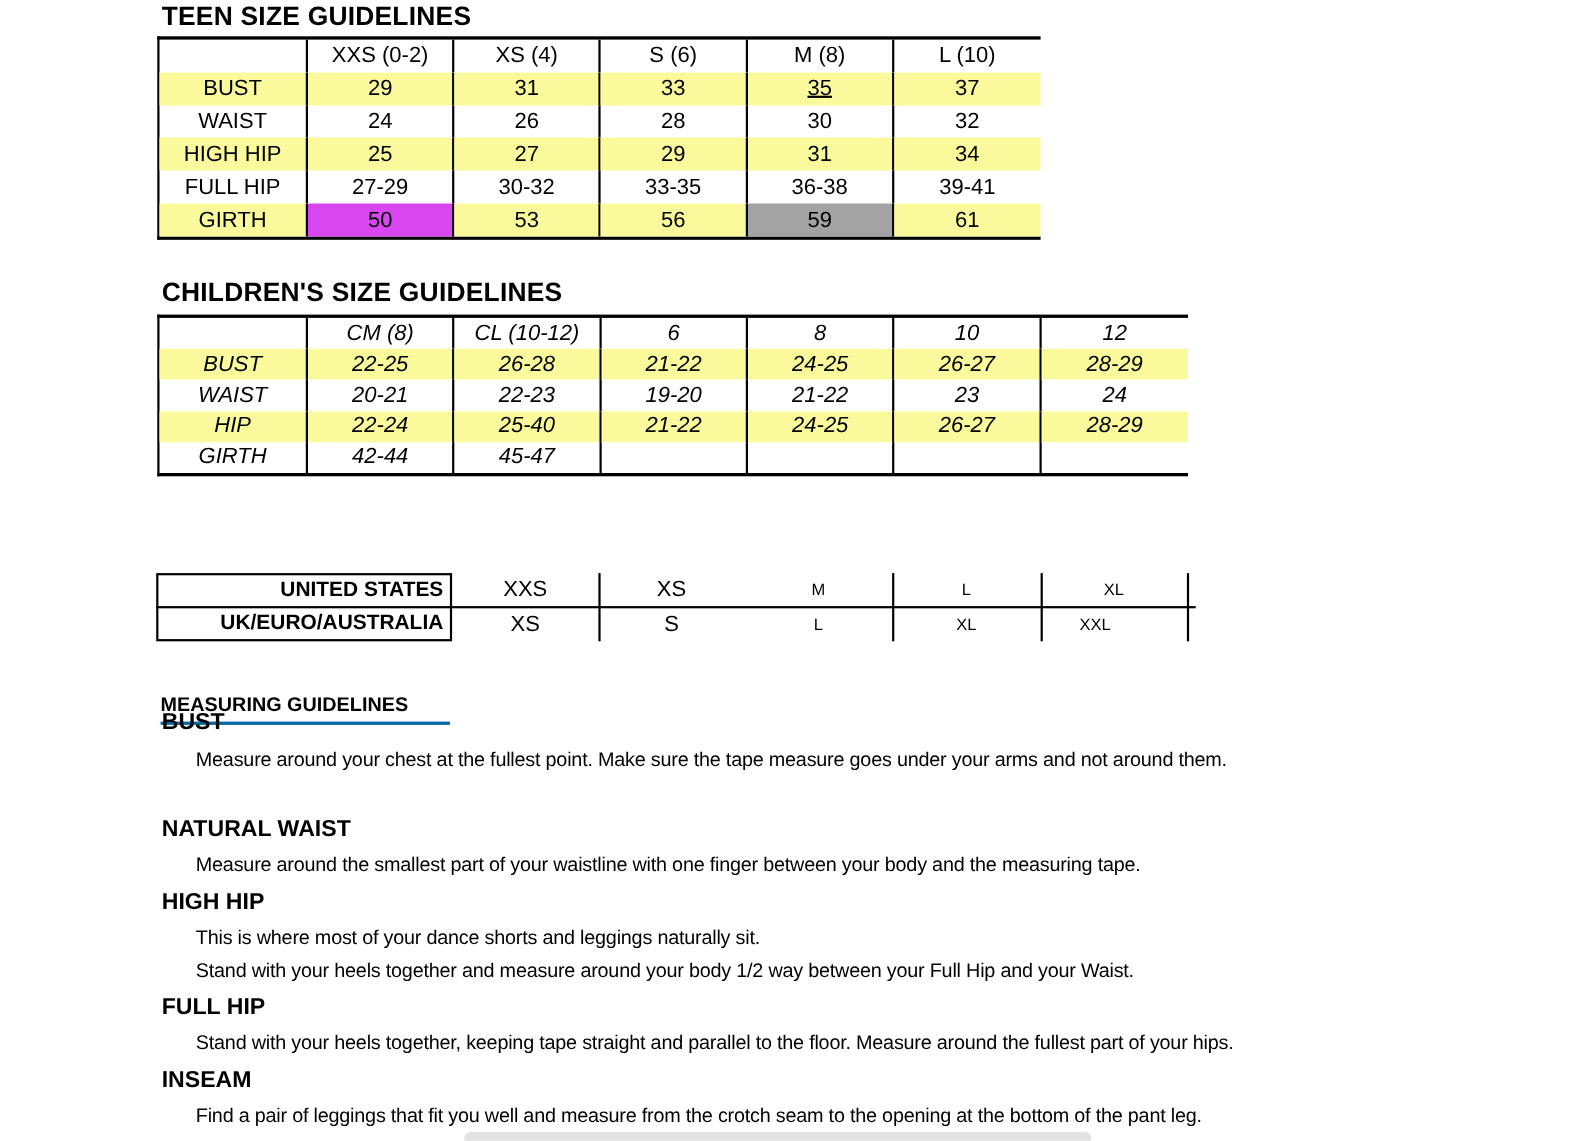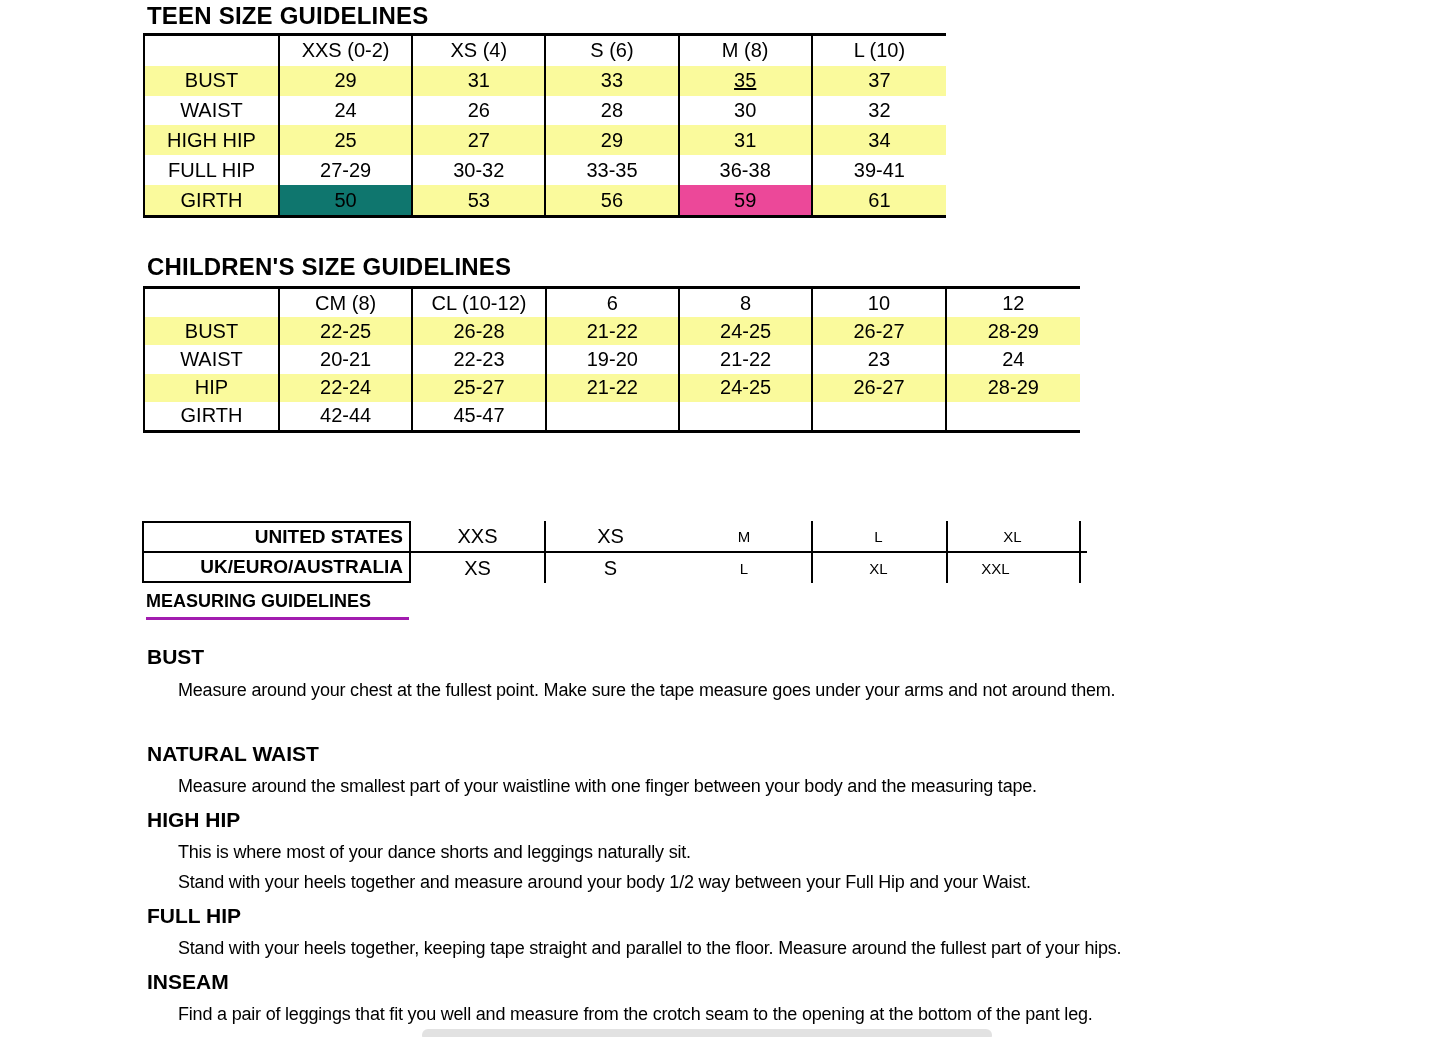--- a/index.html
+++ b/index.html
@@ -39,23 +39,23 @@
   .conv-divider { position:absolute; left:0; top:30px; width:945px; height:2px; background:#000; }
   .conv-vline { position:absolute; top:0; width:2px; height:62px; background:#000; }
   .conv-cell {
     position:absolute; height:30px; display:flex; align-items:center; justify-content:center;
     white-space:nowrap;
   }
   .conv-cell.lg { font-size:20px; }
   .conv-cell.sm { font-size:15px; }
   
   .mg-heading {
-    position:absolute; left:146px; top:591px; width:263px;
+    position:absolute; left:146px; top:630px; width:263px;
     font-weight:bold; font-size:18px; padding-bottom:5px;
-    border-bottom:3px solid #a21caf; white-space:nowrap;
+    border-bottom:3px solid #0369a1; white-space:nowrap;
   }
   .mg-title {
     position:absolute; left:147px; font-weight:bold; font-size:21px; white-space:nowrap;
   }
   .mg-line {
     position:absolute; left:178px; font-size:18px; letter-spacing:-0.2px; white-space:nowrap;
   }
   
   .h-scrollbar {
     position:absolute; left:422px; top:1029px; width:570px; height:12px;
@@ -94,30 +94,30 @@
       <div class="cell hl" style="background: rgb(250, 250, 156);">29</div>
       <div class="cell hl" style="background: rgb(250, 250, 156);">31</div>
       <div class="cell hl col-last" style="background: rgb(250, 250, 156);">34</div>
       <div class="cell">FULL HIP</div>
       <div class="cell">27-29</div>
       <div class="cell">30-32</div>
       <div class="cell">33-35</div>
       <div class="cell">36-38</div>
       <div class="cell col-last">39-41</div>
       <div class="cell hl" style="background: rgb(250, 250, 156);">GIRTH</div>
-      <div class="cell hl" style="background: #0f766e;">50</div>
+      <div class="cell hl" style="background: #d946ef;">50</div>
       <div class="cell hl" style="background: rgb(250, 250, 156);">53</div>
       <div class="cell hl" style="background: rgb(250, 250, 156);">56</div>
-      <div class="cell hl" style="background: #ec4899;">59</div>
+      <div class="cell hl" style="background: #a3a3a3;">59</div>
       <div class="cell hl col-last" style="background: rgb(250, 250, 156);">61</div>
     </div>
 
   <div class="big-title" style="top:253px;">CHILDREN'S SIZE GUIDELINES</div>
 
-  <div id="children-table" class="sizetable children-grid" style="left:143px; top:286px; width:937px; height:147px;">
+  <div id="children-table" class="sizetable children-grid" style="left:143px; top:286px; width:937px; height:147px;font-style:italic;">
       <div class="cell" style="font-weight: normal;"></div>
       <div class="cell">CM (8)</div>
       <div class="cell">CL (10-12)</div>
       <div class="cell">6</div>
       <div class="cell">8</div>
       <div class="cell">10</div>
       <div class="cell col-last">12</div>
       <div class="cell hl" style="background: rgb(250, 250, 156);">BUST</div>
       <div class="cell hl" style="background: rgb(250, 250, 156);">22-25</div>
       <div class="cell hl" style="background: rgb(250, 250, 156);">26-28</div>
@@ -127,21 +127,21 @@
       <div class="cell hl col-last" style="background: rgb(250, 250, 156);">28-29</div>
       <div class="cell">WAIST</div>
       <div class="cell">20-21</div>
       <div class="cell">22-23</div>
       <div class="cell">19-20</div>
       <div class="cell">21-22</div>
       <div class="cell">23</div>
       <div class="cell col-last">24</div>
       <div class="cell hl" style="background: rgb(250, 250, 156);">HIP</div>
       <div class="cell hl" style="background: rgb(250, 250, 156);">22-24</div>
-      <div class="cell hl" style="background: rgb(250, 250, 156);">25-27</div>
+      <div class="cell hl" style="background: rgb(250, 250, 156);">25-40</div>
       <div class="cell hl" style="background: rgb(250, 250, 156);">21-22</div>
       <div class="cell hl" style="background: rgb(250, 250, 156);">24-25</div>
       <div class="cell hl" style="background: rgb(250, 250, 156);">26-27</div>
       <div class="cell hl col-last" style="background: rgb(250, 250, 156);">28-29</div>
       <div class="cell">GIRTH</div>
       <div class="cell">42-44</div>
       <div class="cell">45-47</div>
       <div class="cell"></div>
       <div class="cell"></div>
       <div class="cell"></div>

